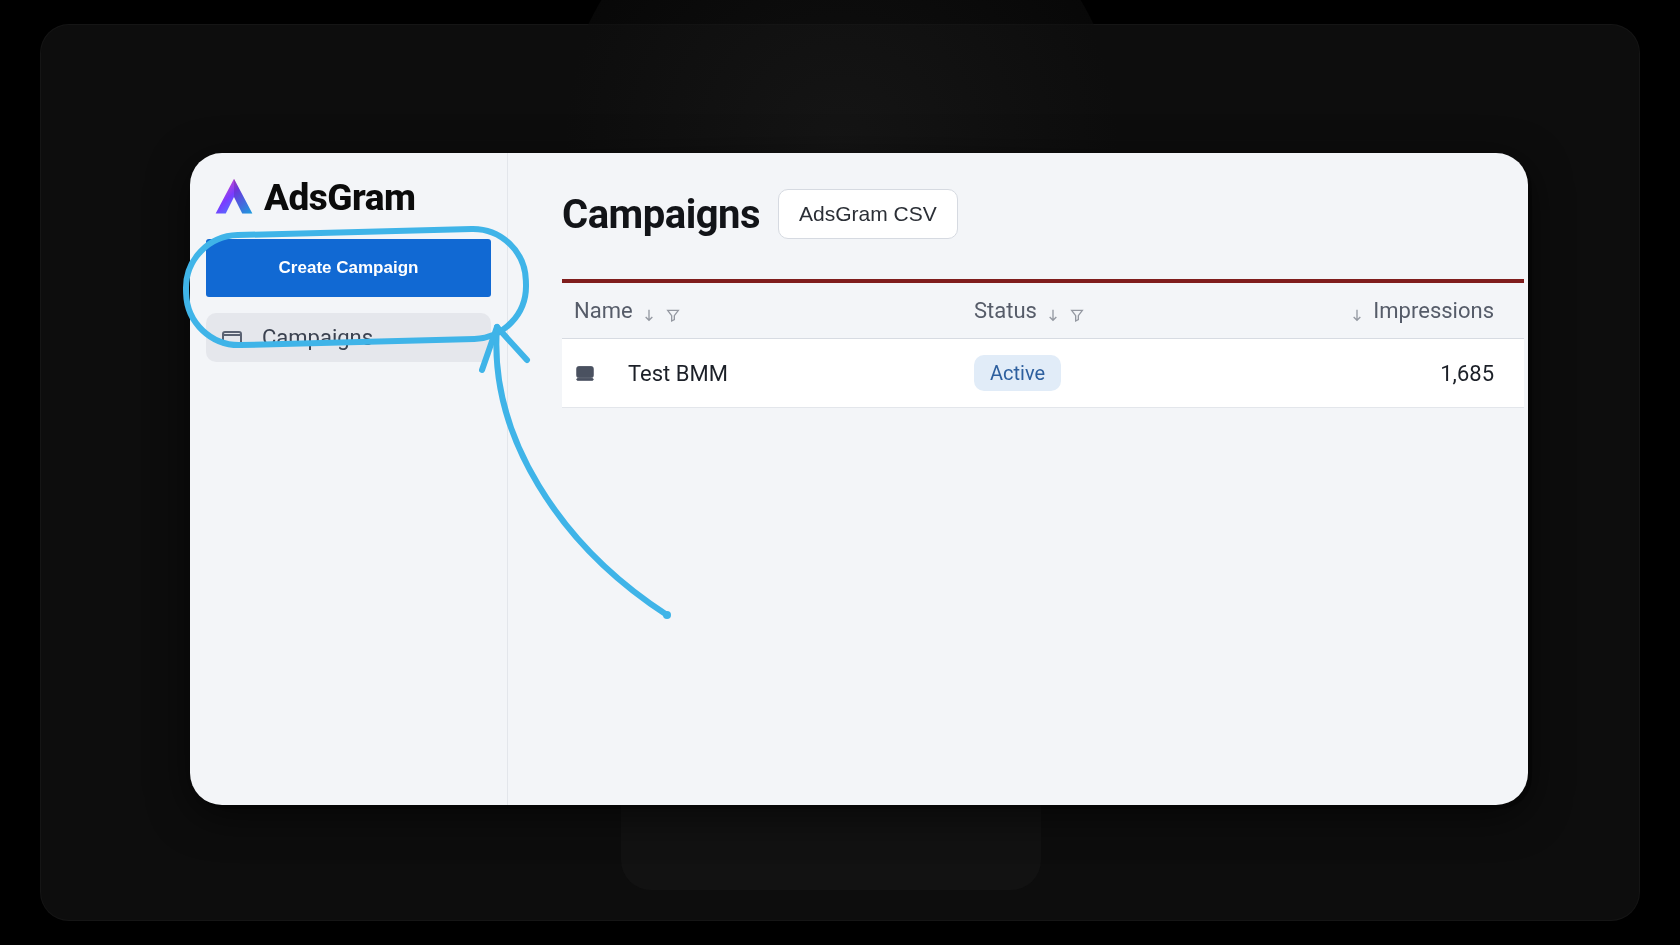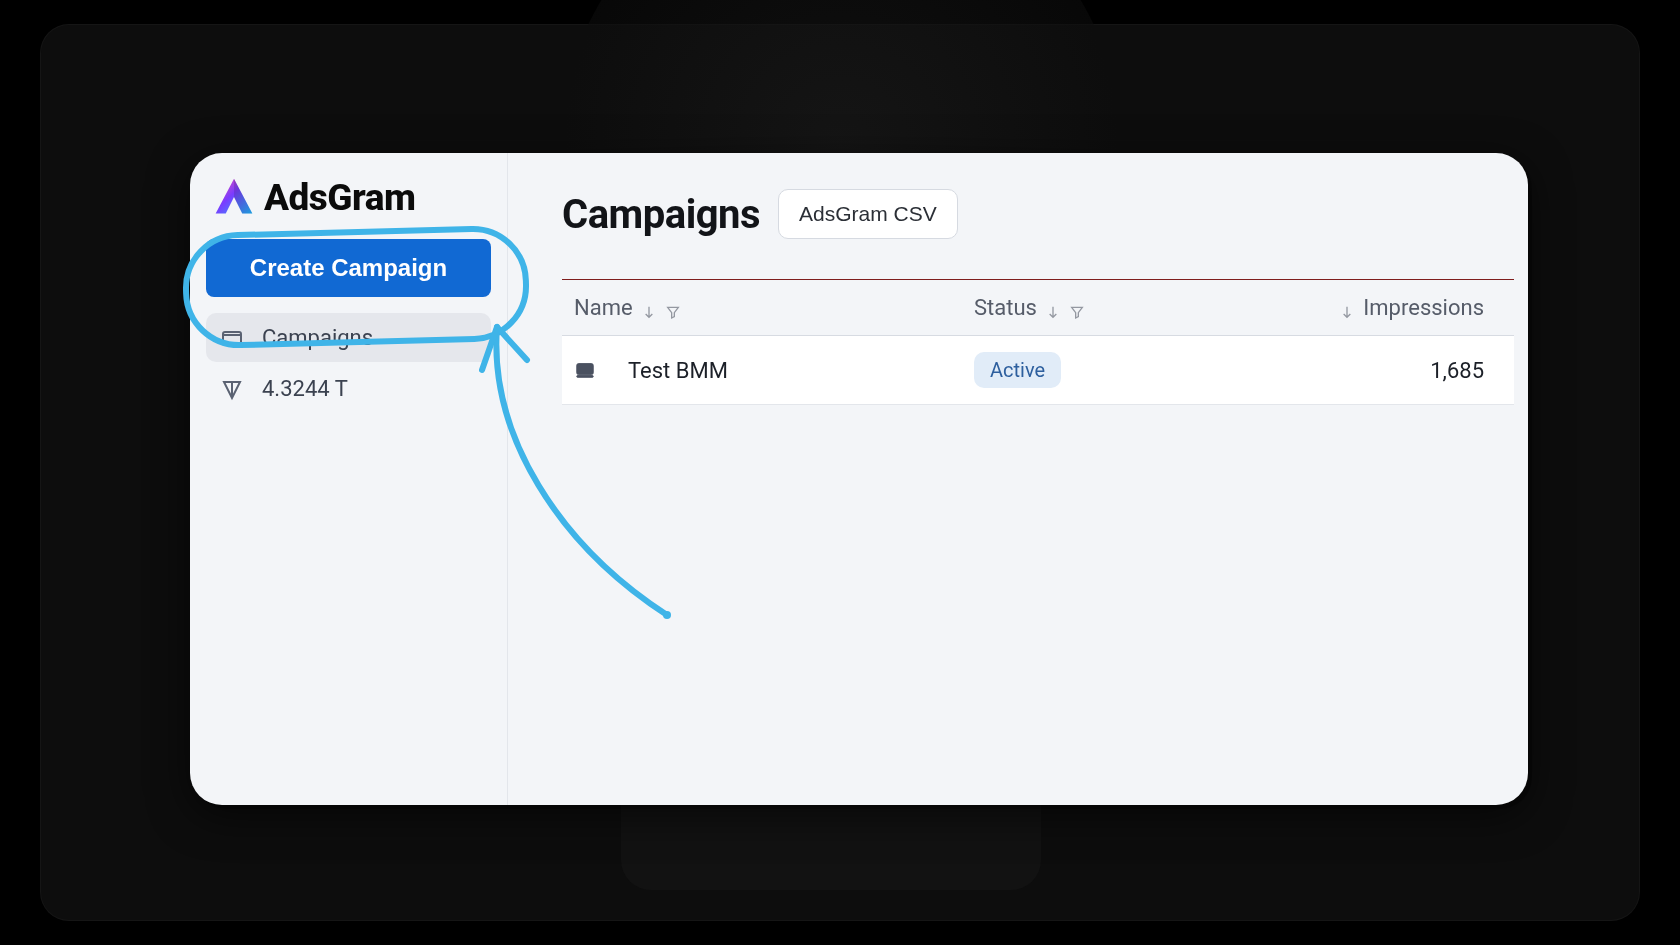--- a/index.html
+++ b/index.html
@@ -80,24 +80,24 @@
   .logo-word {
     font-size: 37px;
     font-weight: 800;
     letter-spacing: -0.5px;
     color: #0b0b0b;
   }
 
   .create-btn {
     background: #1169d3;
     color: #fff;
-    font-size: 24px;
+    font-size: 17px;
     font-weight: 600;
     border: none;
-    border-radius: 8px;
+    border-radius: 3px;
     height: 58px;
     cursor: pointer;
     margin: 0 0 16px 0;
   }
 
   .nav {
     display: flex;
     flex-direction: column;
     gap: 2px;
   }
@@ -147,23 +147,23 @@
     background: #fff;
     border: 1px solid #d6dae1;
     border-radius: 10px;
     padding: 12px 20px;
     cursor: pointer;
   }
 
   
   .table-wrap {
     background: #4d7c0f;
-    border-top: 1px solid #7f1d1d;
+    border-top: 4px solid #7f1d1d;
     border-bottom: 1px solid #e3e6eb;
-    margin-right: 14px;
+    margin-right: 4px;
   }
   .thead, .trow {
     display: grid;
     grid-template-columns: 400px 360px auto;
     align-items: center;
     padding: 0 30px 0 12px;
   }
   .thead {
     height: 56px;
     border-bottom: 1px solid #d7dbe2;
@@ -266,29 +266,20 @@
       <nav class="nav">
         <div class="nav-item active">
           <span class="nav-icon">
             <svg viewBox="0 0 24 24">
                 <rect x="3" y="6" width="18" height="13" rx="2"></rect>
                 <path d="M3 9h18"></path>
               </svg>
           </span>
           <span>Campaigns</span>
         </div>
-        <div class="nav-item">
-          <span class="nav-icon">
-            <svg viewBox="0 0 24 24">
-                <path d="M4 5h16L12 21 4 5z"></path>
-                <path d="M12 5v16"></path>
-              </svg>
-          </span>
-          <span>4.3244 T</span>
-        </div>
       </nav>
     </aside>
 
     <section class="main">
       <div class="main-header">
         <h1 class="page-title">Campaigns</h1>
         <button class="csv-btn">AdsGram CSV</button>
       </div>
 
       <div class="table-wrap">

